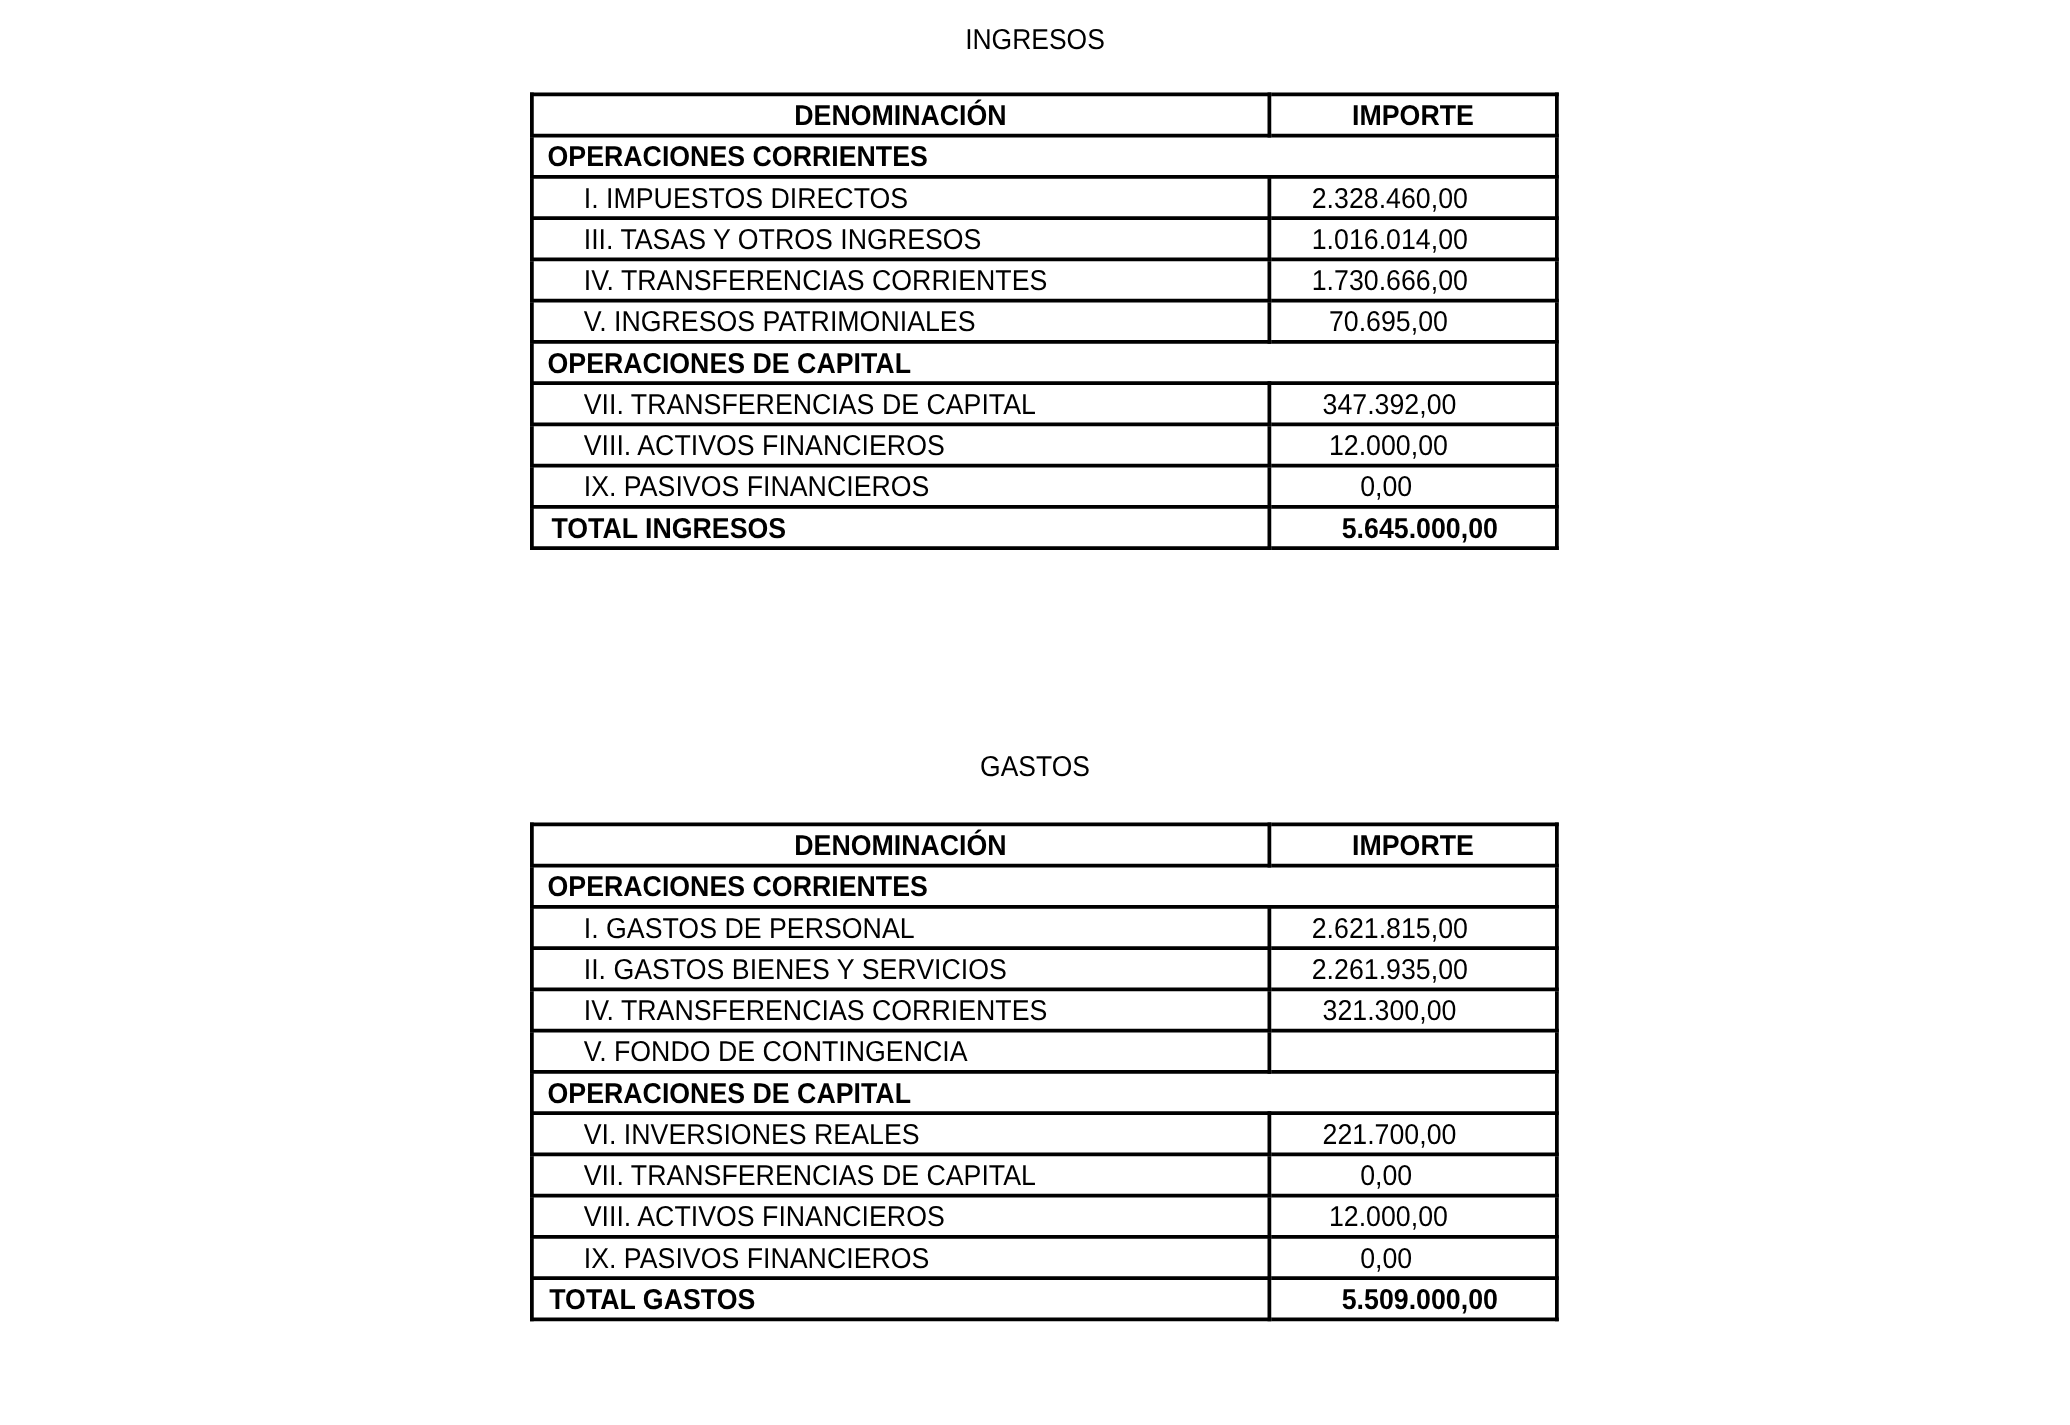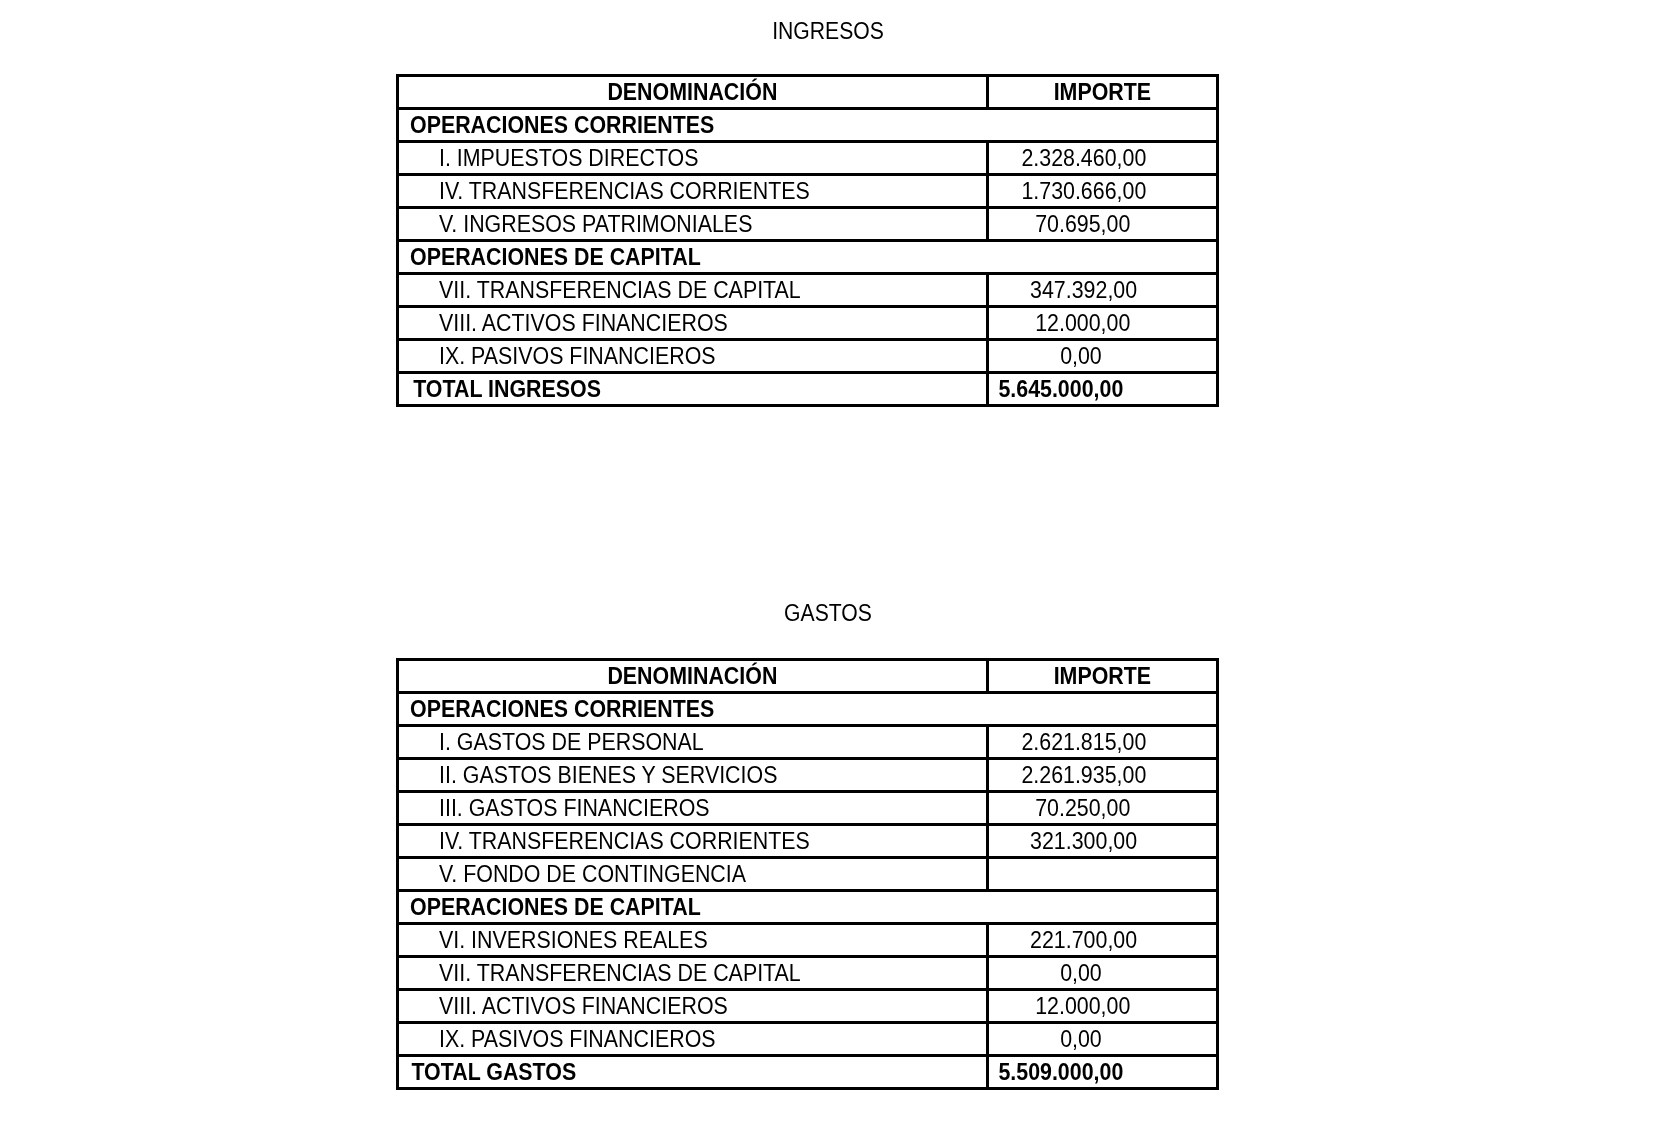--- a/index.html
+++ b/index.html
@@ -5,36 +5,36 @@
     html, body { margin: 0; padding: 0; background: #ffffff; }
     body {
       width: 1656px; height: 1140px; position: relative; overflow: hidden;
       font-family: "Liberation Sans", sans-serif; color: #000;
     }
     .section-title {
       position: absolute; left: 0; width: 1656px; text-align: center;
       font-size: 23px; letter-spacing: 0px; transform: scaleX(0.92);
     }
     table.budget {
-      position: absolute; left: 396px; width: 820px;
+      position: absolute; left: 424px; width: 820px;
       border-collapse: collapse; table-layout: fixed;
       font-size: 23px;
     }
     table.budget col.c1 { width: 590px; }
     table.budget col.c2 { width: 230px; }
     table.budget td, table.budget th {
       border: 3px solid #000; height: 30px; padding: 0; line-height: 30px;
       white-space: nowrap; overflow: hidden;
     }
     table.budget th { font-weight: bold; text-align: center; }
     .grp { font-weight: bold; padding-left: 11px !important; }
     .item { padding-left: 40px !important; }
     .amt { text-align: center; padding-right: 46px !important; }
     .tot-label { font-weight: bold; text-align: left; padding-right: 10px !important; }
-    .tot-amt { font-weight: bold; text-align: left; padding-right: 46px !important; }
+    .tot-amt { font-weight: bold; text-align: right; padding-right: 46px !important; }
     .sx { display: inline-block; transform: scaleX(0.93); transform-origin: left center; }
     .sxr { display: inline-block; transform: scaleX(0.93); transform-origin: right center; }
     .sxc { display: inline-block; transform: scaleX(0.93); transform-origin: center center; }
   </style>
 </head>
 <body>
 
 <div class="section-title" style="top:18px;">INGRESOS</div>
 
 <table class="budget" style="top:74px;">
@@ -46,20 +46,24 @@
       <tr>
     <th><span class="sxc">DENOMINACIÓN</span></th>
     <th><span class="sxc">IMPORTE</span></th>
   </tr>
   <tr>
     <td colspan="2" class="grp"><span class="sx">OPERACIONES CORRIENTES</span></td>
   </tr>
   <tr>
     <td class="item"><span class="sx">I. IMPUESTOS DIRECTOS</span></td>
     <td class="amt"><span class="sxr">2.328.460,00</span></td>
+  </tr>
+  <tr>
+    <td class="item"><span class="sx">III. TASAS Y OTROS INGRESOS</span></td>
+    <td class="amt"><span class="sxr">1.016.014,00</span></td>
   </tr>
   <tr>
     <td class="item"><span class="sx">IV. TRANSFERENCIAS CORRIENTES</span></td>
     <td class="amt"><span class="sxr">1.730.666,00</span></td>
   </tr>
   <tr>
     <td class="item"><span class="sx">V. INGRESOS PATRIMONIALES</span></td>
     <td class="amt"><span class="sxr">70.695,00</span></td>
   </tr>
   <tr>
@@ -101,24 +105,20 @@
   </tr>
   <tr>
     <td class="item"><span class="sx">I. GASTOS DE PERSONAL</span></td>
     <td class="amt"><span class="sxr">2.621.815,00</span></td>
   </tr>
   <tr>
     <td class="item"><span class="sx">II. GASTOS BIENES Y SERVICIOS</span></td>
     <td class="amt"><span class="sxr">2.261.935,00</span></td>
   </tr>
   <tr>
-    <td class="item"><span class="sx">III. GASTOS FINANCIEROS</span></td>
-    <td class="amt"><span class="sxr">70.250,00</span></td>
-  </tr>
-  <tr>
     <td class="item"><span class="sx">IV. TRANSFERENCIAS CORRIENTES</span></td>
     <td class="amt"><span class="sxr">321.300,00</span></td>
   </tr>
   <tr>
     <td class="item"><span class="sx">V. FONDO DE CONTINGENCIA</span></td>
     <td class="amt"><span class="sxr"></span></td>
   </tr>
   <tr>
     <td colspan="2" class="grp"><span class="sx">OPERACIONES DE CAPITAL</span></td>
   </tr>

